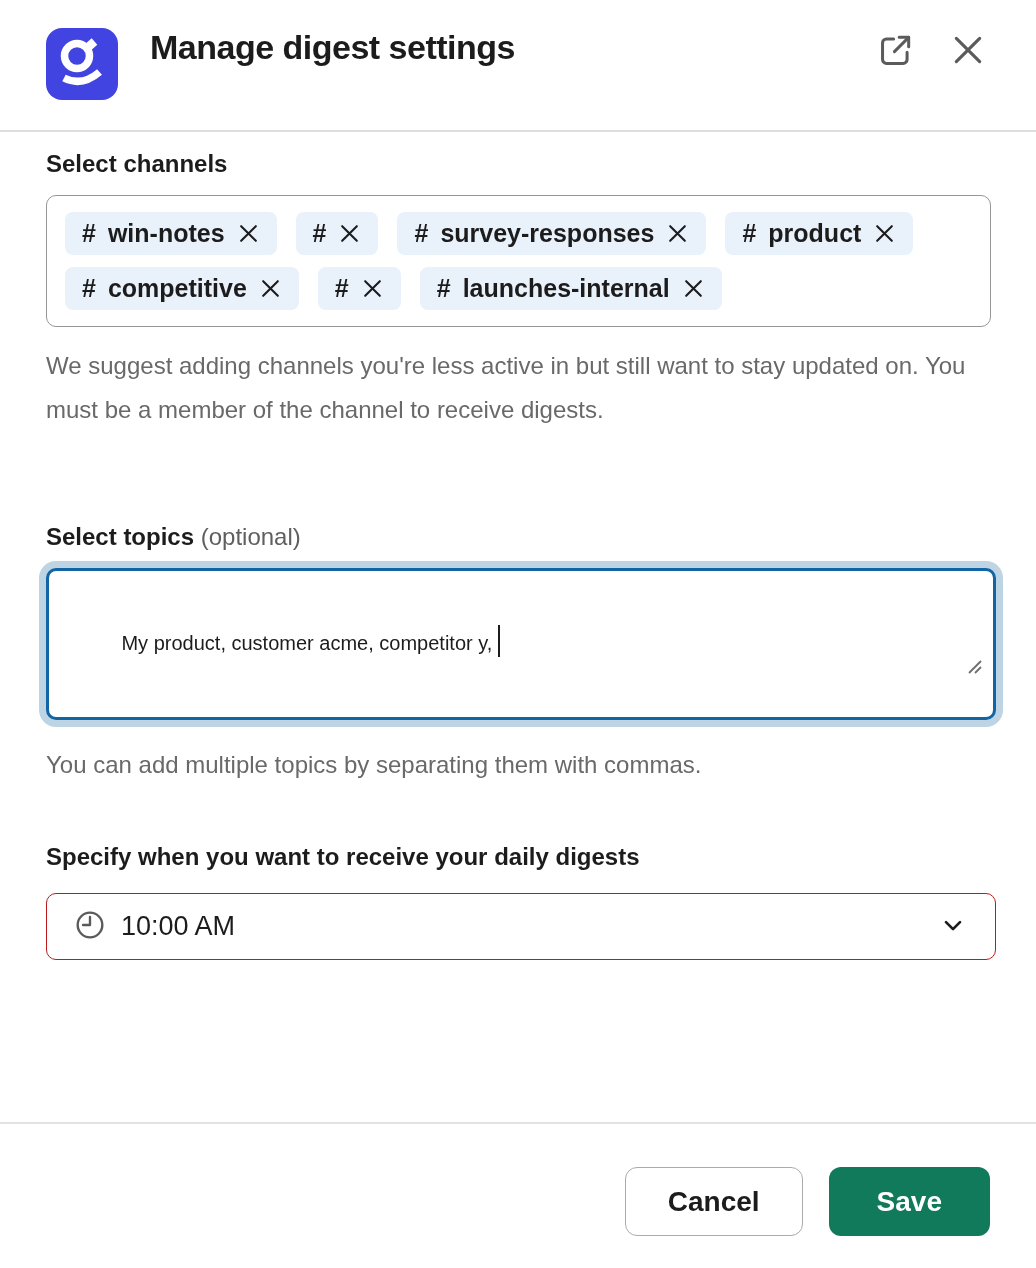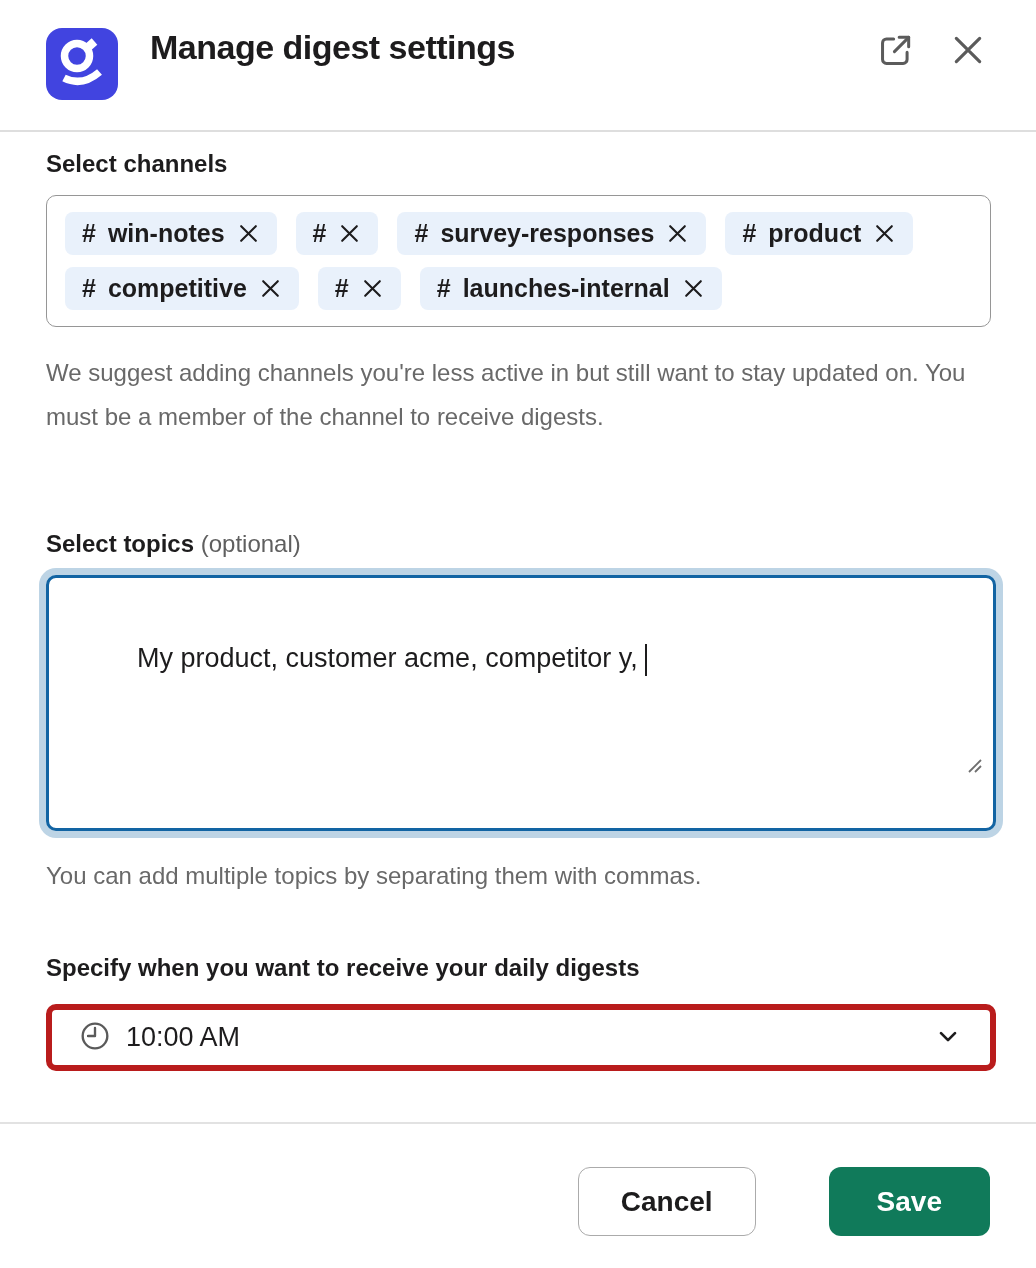--- a/index.html
+++ b/index.html
@@ -75,43 +75,43 @@
     white-space: nowrap;
   }
   .chip .hash { font-weight: 700; }
   .chip-remove {
     background: none; border: none; cursor: pointer;
     display: flex; align-items: center; justify-content: center;
     padding: 0; color: #1d1c1d;
   }
 
   .helper {
-    margin-top: 24px;
+    margin-top: 17px;
     font-size: 24px;
     color: #696969;
     line-height: 1.85;
     max-width: 950px;
   }
 
   .topics-section { margin-top: 90px; }
   .textbox-wrap {
     position: relative;
     margin-top: 17px;
     width: 950px;
   }
   .textbox {
     position: relative;
     width: 950px;
-    height: 256px;
+    height: 152px;
     border: 3px solid #1264a3;
     border-radius: 10px;
     box-shadow: 0 0 0 7px rgba(18, 100, 163, 0.28);
     background: #fff;
     padding: 28px 28px;
-    font-size: 27px;
+    font-size: 20px;
     color: #1d1c1d;
     white-space: pre-wrap;
     line-height: 1.3;
     cursor: text;
   }
   .caret {
     display: inline-block;
     width: 2px;
     height: 32px;
     background: #1d1c1d;
@@ -126,21 +126,21 @@
     cursor: nwse-resize;
   }
 
   .topics-helper { margin-top: 23px; }
   .schedule-section { margin-top: 56px; }
 
   .time-select {
     margin-top: 22px;
     width: 950px;
     height: 67px;
-    border: 6px solid #b91c1c;
+    border: 1px solid #b91c1c;
     border-radius: 10px;
     background: #fff;
     display: flex;
     align-items: center;
     padding: 0 28px;
     cursor: pointer;
     gap: 16px;
     justify-content: center;
   }
   .time-value { font-size: 27px; color: #1d1c1d; flex: 1 1 auto; }
@@ -158,21 +158,20 @@
     padding: 43px 46px 32px 46px;
   }
   .btn {
     height: 69px;
     border-radius: 12px;
     font-family: "Liberation Sans", sans-serif;
     font-size: 28px;
     font-weight: 700;
     cursor: pointer;
     padding: 0 42px;
-    margin-left: 47px;
   }
   .btn-secondary {
     background: #fff;
     color: #1d1c1d;
     border: 1px solid #ababab;
   }
   .btn-primary {
     background: #107a5a;
     color: #ffffff;
     border: none;

